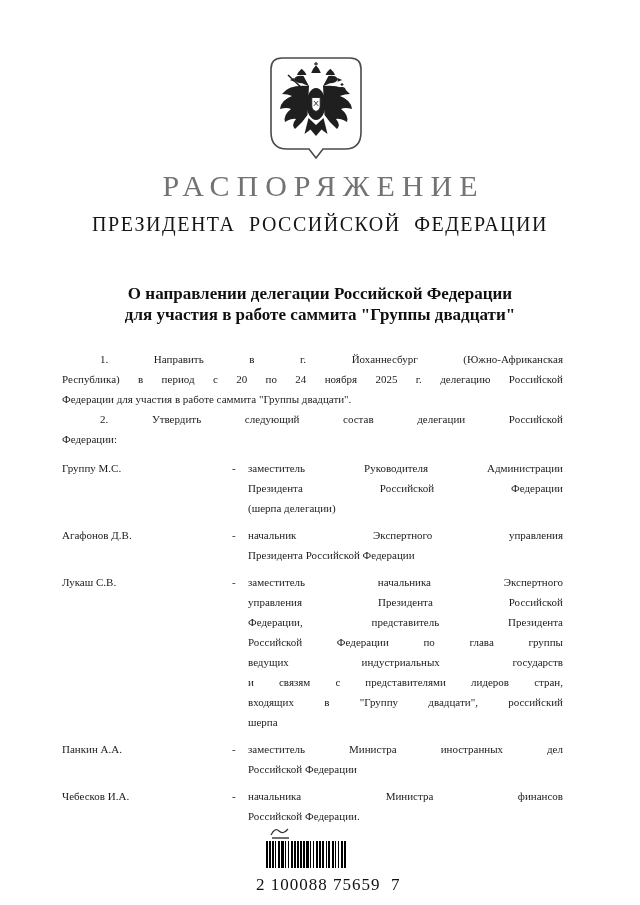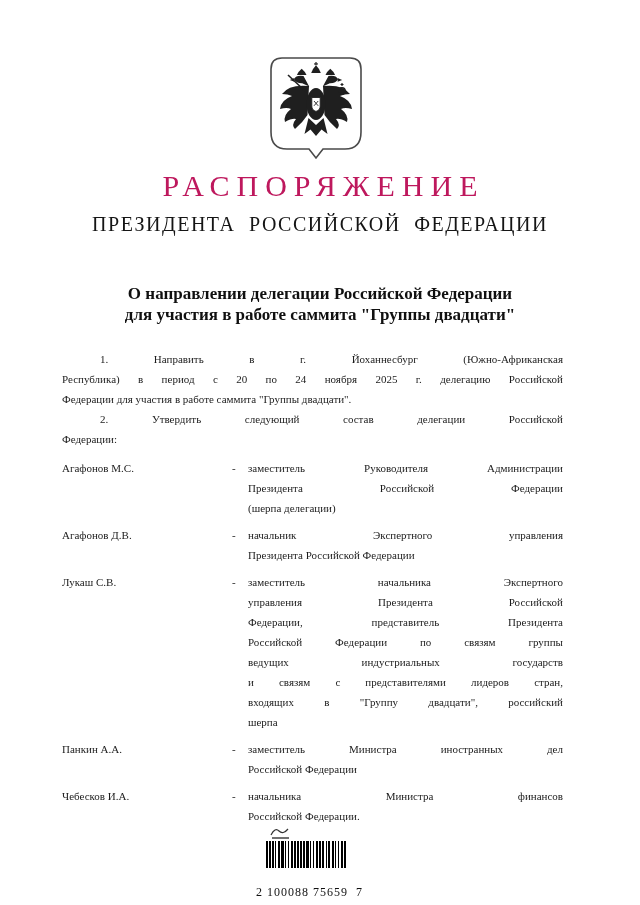--- a/index.html
+++ b/index.html
@@ -10,21 +10,21 @@
     background:#ffffff;
     color:#1c1c1c;
     font-family:"Liberation Serif", serif;
     overflow:hidden;
   }
   
   .crest { position:absolute; left:269px; top:56px; }
   .doc-type {
     position:absolute; top:169px; left:0; width:640px;
     text-align:center; font-size:30px; letter-spacing:7px; text-indent:7px;
-    font-weight:400; color:#be185d;
+    font-weight:400; color:#737373;
   }
   .doc-issuer {
     position:absolute; top:213px; left:0; width:640px;
     text-align:center; font-size:20px; letter-spacing:1.5px; word-spacing:7px;
     color:#151515;
   }
   .doc-title {
     position:absolute; top:283px; left:0; width:640px;
     text-align:center; font-weight:700; font-size:17px; line-height:21px;
     color:#101010;
@@ -46,21 +46,21 @@
   .squiggle { margin-left:12px; height:15px; }
   .bars {
     margin-left:10px; width:80px; height:27px;
     background:repeating-linear-gradient(90deg,
       #000 0 1.5px, #fff 1.5px 3px,
       #000 3px 5.5px, #fff 5.5px 6.5px,
       #000 6.5px 7.5px, #fff 7.5px 9.5px,
       #000 9.5px 10.5px, #fff 10.5px 12.5px);
   }
   .digits {
-    margin-top:17px; font-size:12px; letter-spacing:1px;
+    margin-top:7px; font-size:17px; letter-spacing:1px;
     white-space:pre; color:#111;
   }
 </style>
 </head>
 <body>
 
 <div class="page">
 
   <div class="crest">
     <svg width="94" height="104" viewBox="0 0 94 104">
@@ -114,21 +114,21 @@
         <div class="jl jl-last">Федерации для участия в работе саммита "Группы двадцати".</div>
       </div>
     <div class="para">
         <div class="jl">2.&nbsp;Утвердить следующий состав делегации Российской</div>
         <div class="jl jl-last">Федерации:</div>
       </div>
 
     <div class="entries">
 
       <div class="entry">
-        <div class="d-name">Агафонов М.С.</div>
+        <div class="d-name">Группу М.С.</div>
         <div class="d-dash">-</div>
         <div class="d-role">
             <div class="jl">заместитель Руководителя Администрации</div>
             <div class="jl">Президента Российской Федерации</div>
             <div class="jl jl-last">(шерпа делегации)</div>
           </div>
       </div>
 
       <div class="entry">
         <div class="d-name">Агафонов Д.В.</div>
@@ -139,21 +139,21 @@
           </div>
       </div>
 
       <div class="entry">
         <div class="d-name">Лукаш С.В.</div>
         <div class="d-dash">-</div>
         <div class="d-role">
             <div class="jl">заместитель начальника Экспертного</div>
             <div class="jl">управления Президента Российской</div>
             <div class="jl">Федерации, представитель Президента</div>
-            <div class="jl">Российской Федерации по связям группы</div>
+            <div class="jl">Российской Федерации по глава группы</div>
             <div class="jl">ведущих индустриальных государств</div>
             <div class="jl">и связям с представителями лидеров стран,</div>
             <div class="jl">входящих в "Группу двадцати", российский</div>
             <div class="jl jl-last">шерпа</div>
           </div>
       </div>
 
       <div class="entry">
         <div class="d-name">Панкин А.А.</div>
         <div class="d-dash">-</div>

